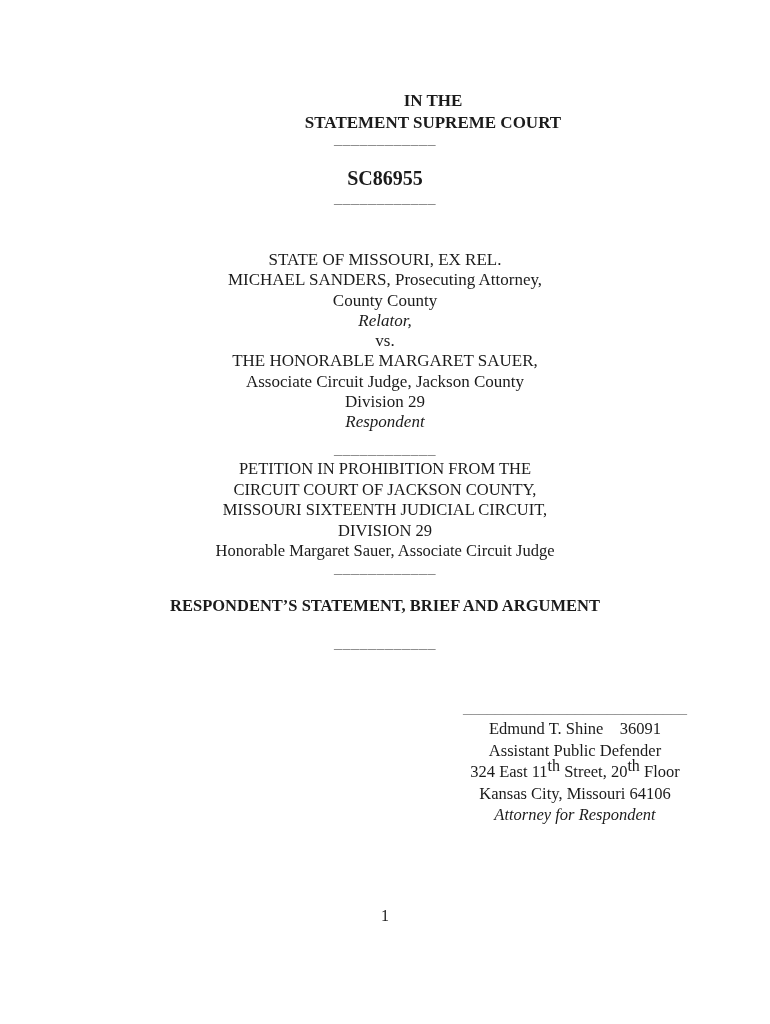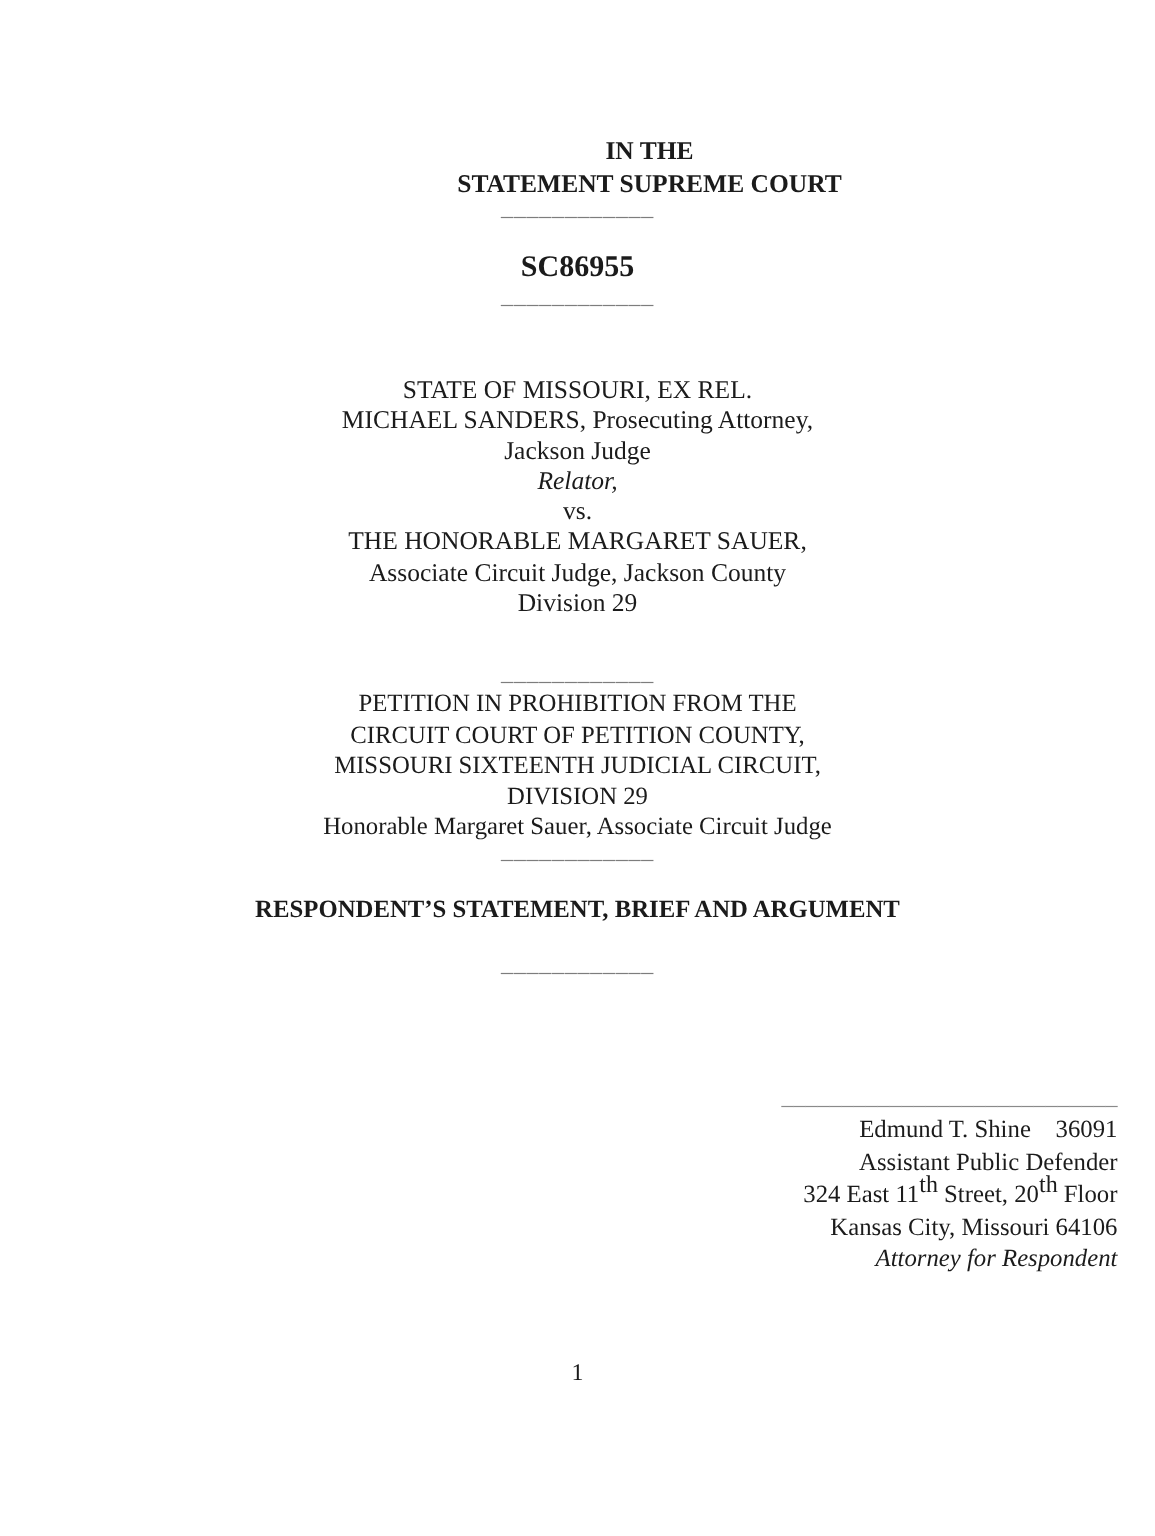--- a/index.html
+++ b/index.html
@@ -30,24 +30,24 @@
   .d3 { top: 439px; }
   .d4 { top: 558px; }
   .d5 { top: 633px; }
 
   .party-block    { top: 250px; font-size: 17px; line-height: 20.3px; }
   .petition-block { top: 459px; font-size: 16.5px; line-height: 20.6px; }
   .doc-title      { top: 595px; font-size: 16.5px; line-height: 22px; font-weight: bold; }
 
   .signature-block {
     position: absolute;
-    top: 722px;
+    top: 698px;
     left: 405px;
     width: 340px;
-    text-align: right;
+    text-align: center;
     font-size: 16.5px;
     line-height: 21.5px;
   }
   .sig-rule {
     color: #8a8a8a;
     font-size: 16px;
     line-height: 20px;
     white-space: pre;
   }
   .pre { white-space: pre; }
@@ -71,33 +71,34 @@
 
   <div class="abs divider d1">____________</div>
 
   <div class="abs case-number">SC86955</div>
 
   <div class="abs divider d2">____________</div>
 
   <div class="abs party-block">
     <div>STATE OF MISSOURI, EX REL.</div>
     <div>MICHAEL SANDERS, Prosecuting Attorney,</div>
-    <div>Jackson Judge</div>
+    <div>County County</div>
     <div class="italic">Relator,</div>
     <div>vs.</div>
     <div>THE HONORABLE MARGARET SAUER,</div>
     <div>Associate Circuit Judge, Jackson County</div>
     <div>Division 29</div>
+    <div class="italic">Respondent</div>
   </div>
 
   <div class="abs divider d3">____________</div>
 
   <div class="abs petition-block">
     <div>PETITION IN PROHIBITION FROM THE</div>
-    <div>CIRCUIT COURT OF PETITION COUNTY,</div>
+    <div>CIRCUIT COURT OF JACKSON COUNTY,</div>
     <div>MISSOURI SIXTEENTH JUDICIAL CIRCUIT,</div>
     <div>DIVISION 29</div>
     <div>Honorable Margaret Sauer, Associate Circuit Judge</div>
   </div>
 
   <div class="abs divider d4">____________</div>
 
   <div class="abs doc-title">RESPONDENT’S STATEMENT, BRIEF AND ARGUMENT</div>
 
   <div class="abs divider d5">____________</div>

